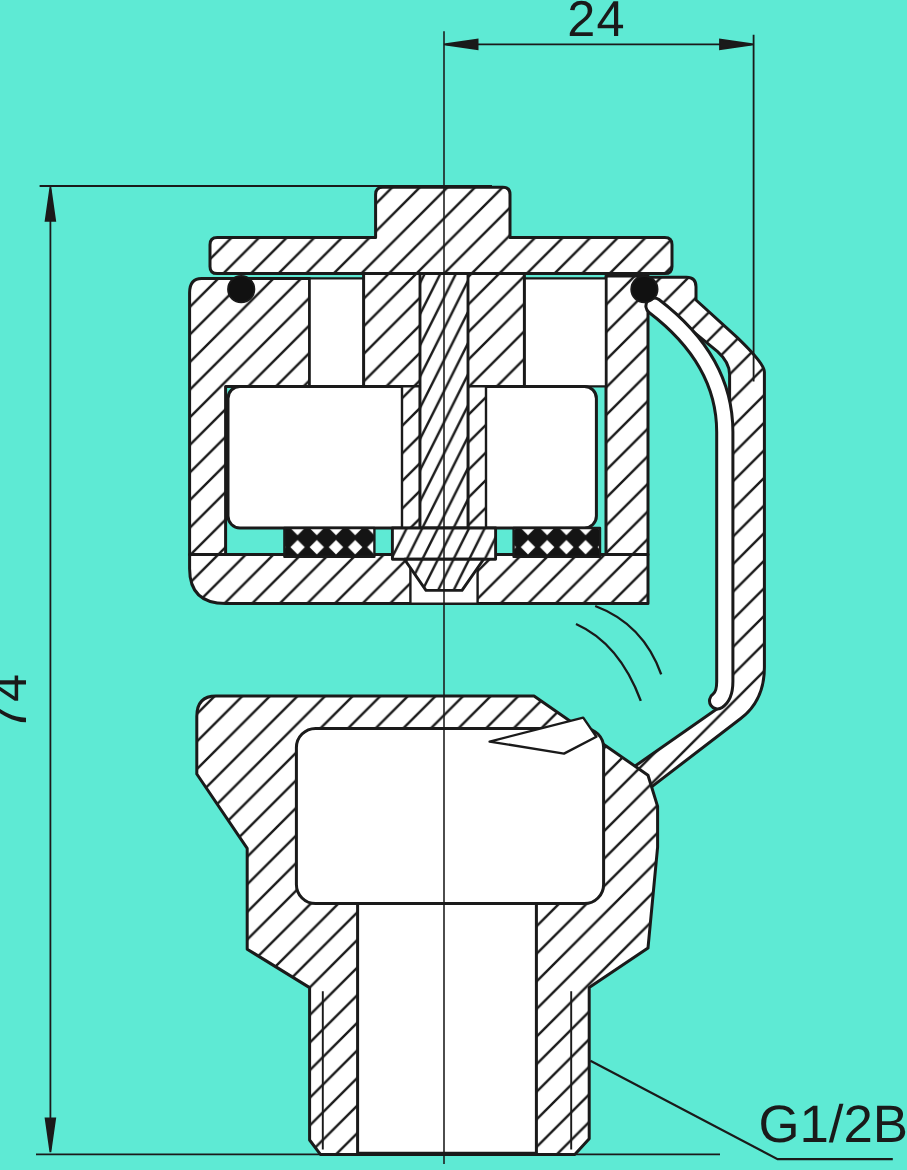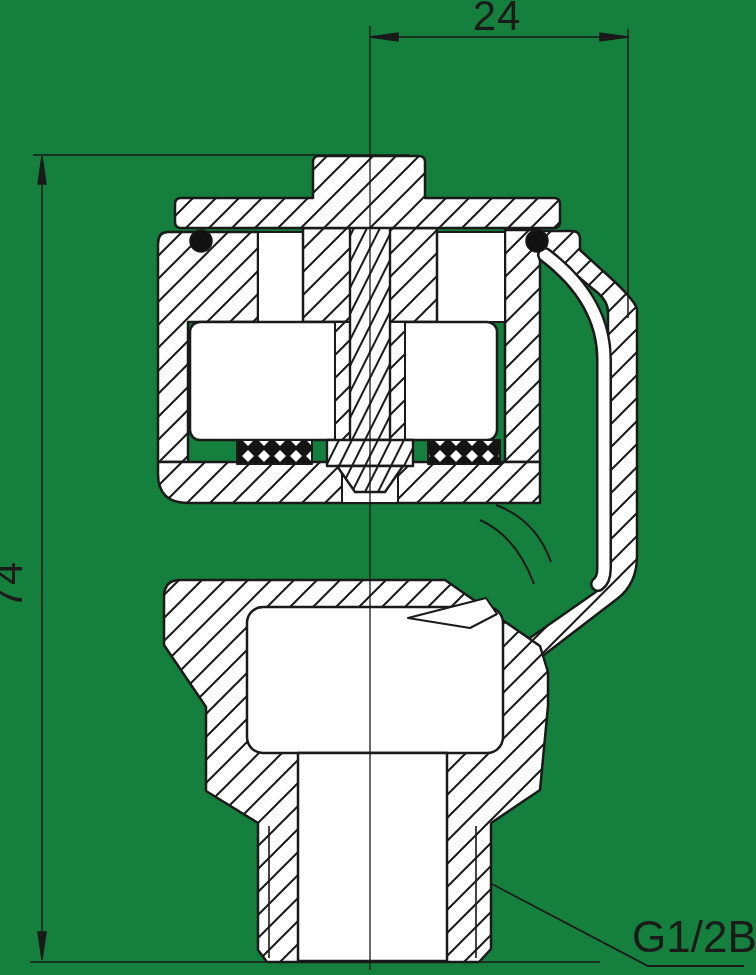--- a/index.html
+++ b/index.html
@@ -1,20 +1,20 @@
 <!DOCTYPE html>
 <html><head>
 <meta charset="utf-8">
 <style>
   html,body{
     margin:0;padding:0;background:#ffffff;
     font-family:"Liberation Sans", sans-serif;
   }
   .sheet{
-    position:relative;width:756px;height:975px;background:#15803d;overflow:hidden;
+    position:relative;width:756px;height:975px;background:#5eead4;overflow:hidden;
   }
   svg{display:block}
   text{fill:#1a1a1a}
   .dimtext{font-size:42px;letter-spacing:1px}
   .threadtext{font-size:44px}
 </style>
 </head>
 <body>
 
 <div class="sheet">

